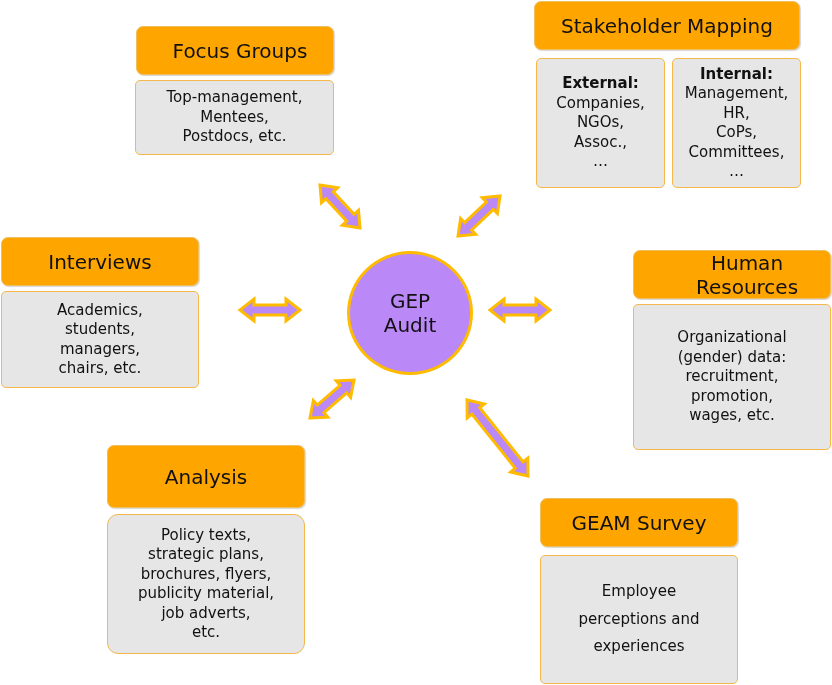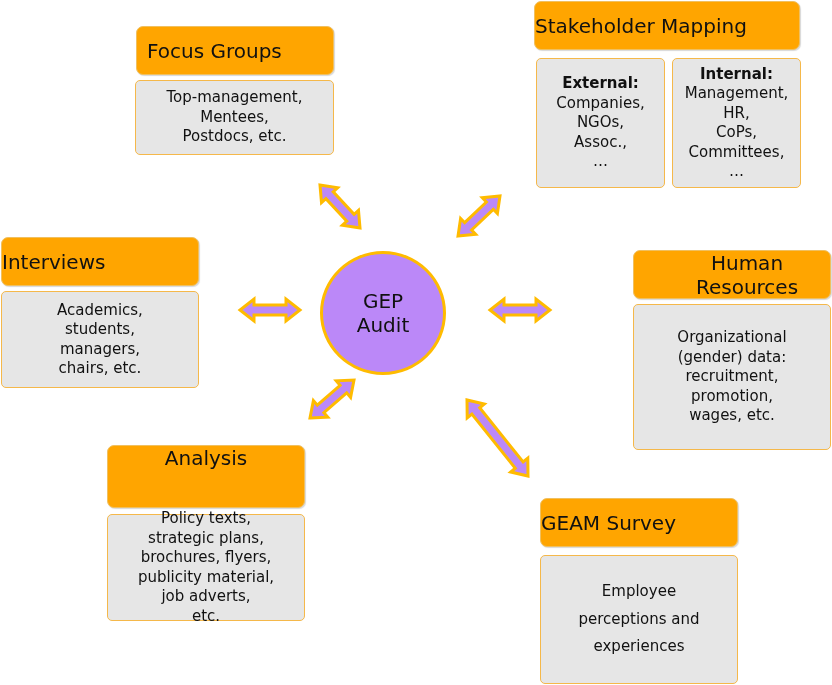--- a/index.html
+++ b/index.html
@@ -1,28 +1,28 @@
 <!DOCTYPE html>
 <html><head>
 <meta charset="utf-8">
 <style>
   html, body { margin: 0; padding: 0; background: #ffffff; }
   body { width: 832px; height: 685px; position: relative; overflow: hidden;
          font-family: "DejaVu Sans", sans-serif; color: #111; }
   .hdr { position: absolute; background: #ffa500; border: 1px solid #f0c060;
          border-radius: 7px; box-sizing: border-box; display: flex;
-         align-items: center; text-align: center;
+         align-items: center; justify-content: center; text-align: center;
          font-size: 20px; line-height: 24px; box-shadow: 1px 1px 1px #d8d8d8; }
   .body { position: absolute; background: #e6e6e6; border: 1.5px solid #f5b84a;
           border-radius: 5px; box-sizing: border-box; display: flex;
           flex-direction: column; align-items: center; justify-content: center;
           text-align: center; font-size: 15px; line-height: 19.5px; }
   .body span { display: block; white-space: nowrap; }
   .b { font-weight: bold; }
-  #center { position: absolute; left: 320px; top: 251px; width: 126px; height: 124px;
+  #center { position: absolute; left: 347px; top: 251px; width: 126px; height: 124px;
             border-radius: 50%; background: #bb88f8; border: 3px solid #ffbb00;
             box-sizing: border-box; display: flex; flex-direction: column;
             align-items: center; justify-content: center; font-size: 20px; line-height: 24px; }
   svg#arrows { position: absolute; left: 0; top: 0; }
 </style>
 </head>
 <body>
 
 <svg id="arrows" width="832" height="685">
     <polygon points="320.0,185.0 321.5,202.7 325.9,198.7 346.8,221.2 342.4,225.2 360.0,228.0 358.5,210.3 354.1,214.3 333.2,191.8 337.6,187.8" fill="#bb88f8" stroke="#ffbb00" stroke-width="3" stroke-linejoin="miter"></polygon>
@@ -78,21 +78,21 @@
   <span>Organizational</span>
   <span>(gender) data:</span>
   <span>recruitment,</span>
   <span>promotion,</span>
   <span>wages, etc.</span>
 </div>
 
 <div class="hdr" style="left:107px;top:445px;width:198px;height:63px;flex-direction:column;">
   <span>Analysis</span>
 </div>
-<div class="body" style="left:107px;top:514px;width:198px;height:107px;">
+<div class="body" style="left:107px;top:514px;width:198px;height:140px;border-radius:11px;">
   <span>Policy texts,</span>
   <span>strategic plans,</span>
   <span>brochures, flyers,</span>
   <span>publicity material,</span>
   <span>job adverts,</span>
   <span>etc.</span>
 </div>
 
 <div class="hdr" style="left:540px;top:498px;width:198px;height:49px;">
   <span>GEAM Survey</span>

